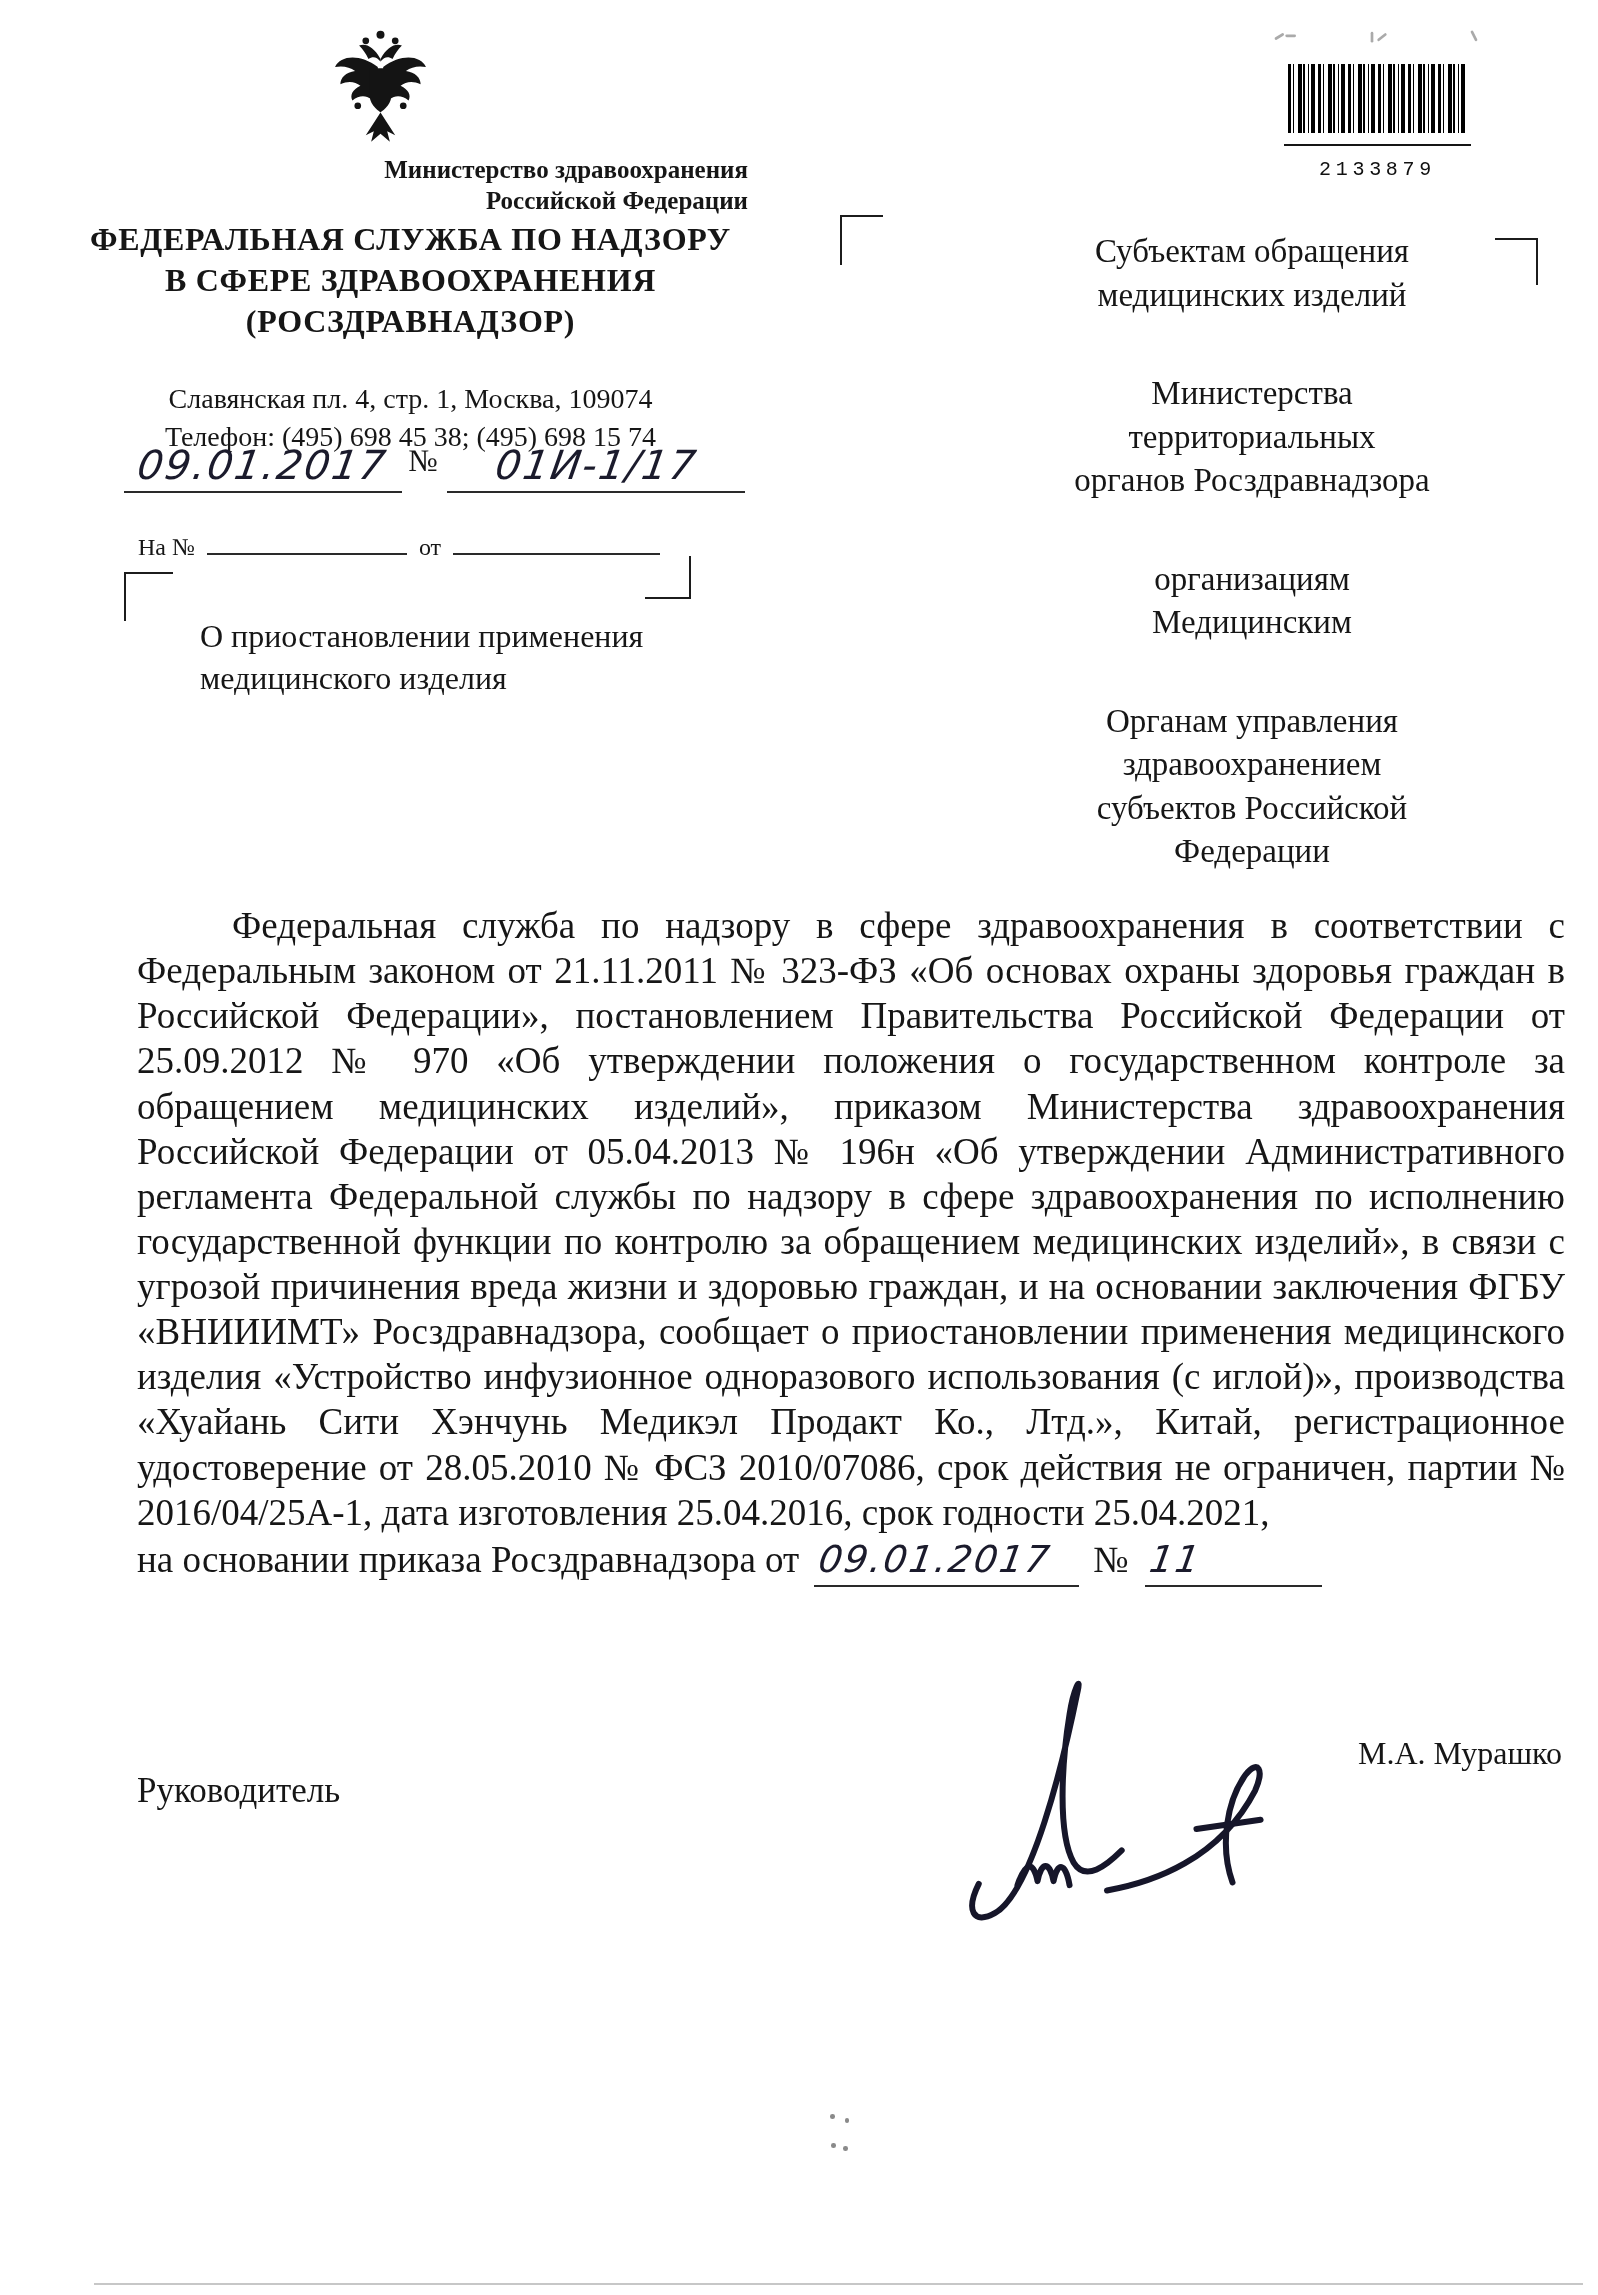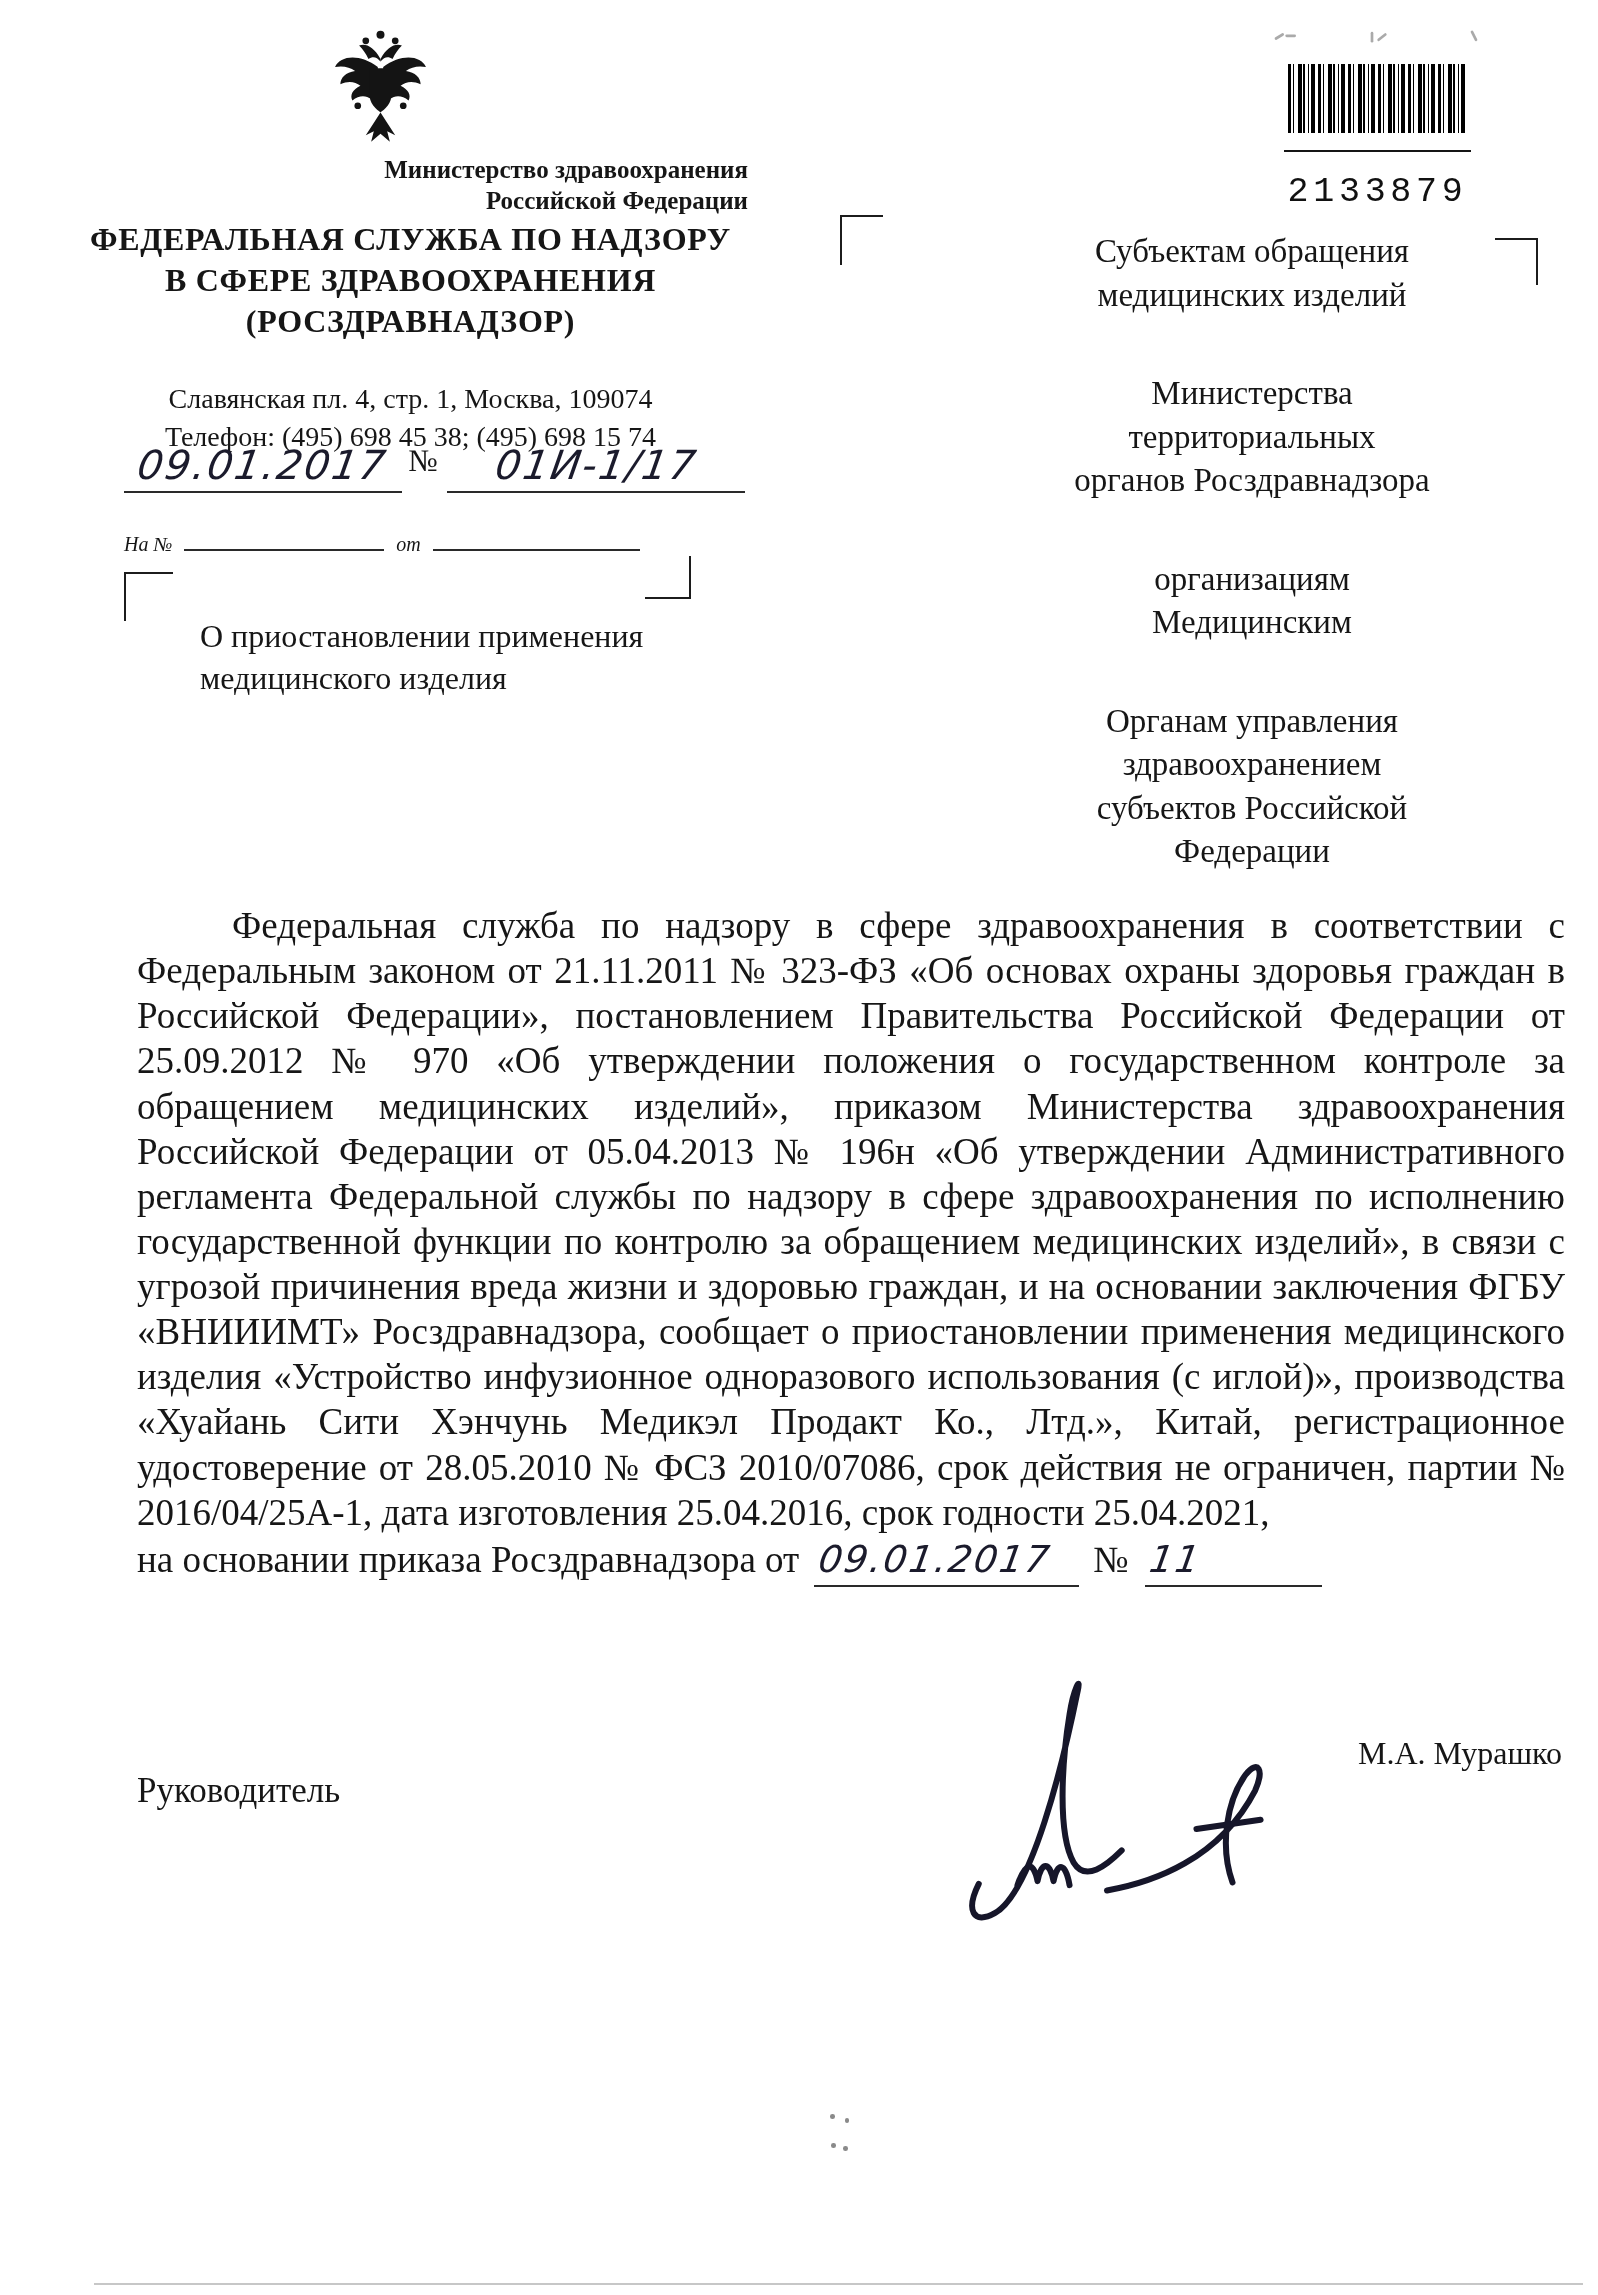--- a/index.html
+++ b/index.html
@@ -38,21 +38,21 @@
   .hw {
     display: inline-block;
     font-family: "DejaVu Sans", sans-serif;
     font-style: italic;
     letter-spacing: 2px;
     transform: skewX(-9deg);
     color: #1b1b2c;
   }
   .hw-top { font-size: 40px; }
 
-  .na-row { position: absolute; left: 124px; top: 529px; font-size: 20px; white-space: nowrap; font-style: italic; }
+  .na-row { position: absolute; left: 138px; top: 529px; font-size: 24px; white-space: nowrap; }
   .blank { display: inline-block; border-bottom: 2px solid #2a2a2a; height: 1em; vertical-align: baseline; }
   .blank-1 { width: 200px; margin: 0 12px; }
   .blank-2 { width: 207px; margin-left: 12px; }
 
   
   .bracket { position: absolute; }
   .br-addr-tl { left: 840px; top: 215px; width: 41px; height: 48px; border-top: 2.7px solid #1c1c1c; border-left: 2.7px solid #1c1c1c; }
   .br-addr-tr { left: 1495px; top: 238px; width: 41px; height: 45px; border-top: 2.7px solid #1c1c1c; border-right: 2.7px solid #1c1c1c; }
   .br-subj-tl { left: 124px; top: 572px; width: 47px; height: 47px; border-top: 2.7px solid #1c1c1c; border-left: 2.7px solid #1c1c1c; }
   .br-subj-br { left: 645px; top: 556px; width: 44px; height: 41px; border-bottom: 2.7px solid #1c1c1c; border-right: 2.7px solid #1c1c1c; }
@@ -75,24 +75,24 @@
     width: 179px; height: 69px; margin-left: 4px;
     background: repeating-linear-gradient(90deg,
       #000 0px, #000 2.7px, #fff 2.7px, #fff 4.7px,
       #000 4.7px, #000 6px, #fff 6px, #fff 10px,
       #000 10px, #000 14px, #fff 14px, #fff 15.4px,
       #000 15.4px, #000 16.7px, #fff 16.7px, #fff 20px,
       #000 20px, #000 21.4px, #fff 21.4px, #fff 23px,
       #000 23px, #000 27px, #fff 27px, #fff 30px);
   }
   .barcode-number {
-    border-top: 2px solid #151515; margin-top: 17px; padding-top: 20px;
+    border-top: 2px solid #151515; margin-top: 11px; padding-top: 12px;
     width: 187px; text-align: center;
     font-family: "Liberation Mono", monospace;
-    font-size: 35px; letter-spacing: 4.7px; color: #111;
+    font-size: 20px; letter-spacing: 4.7px; color: #111;
   }
   .pen-marks { position: absolute; left: 1272px; top: 25px; width: 220px; height: 27px; opacity: .65; }
 
   
   .body-text {
     position: absolute; left: 137px; top: 903px; width: 1428px;
     font-size: 37px; line-height: 1.22;
     text-align: justify; text-align-last: left;
   }
   .paragraph { text-indent: 95px; }

